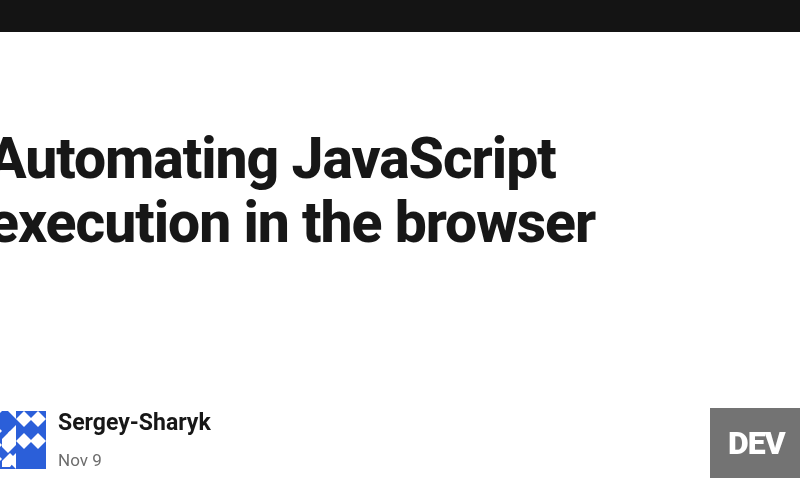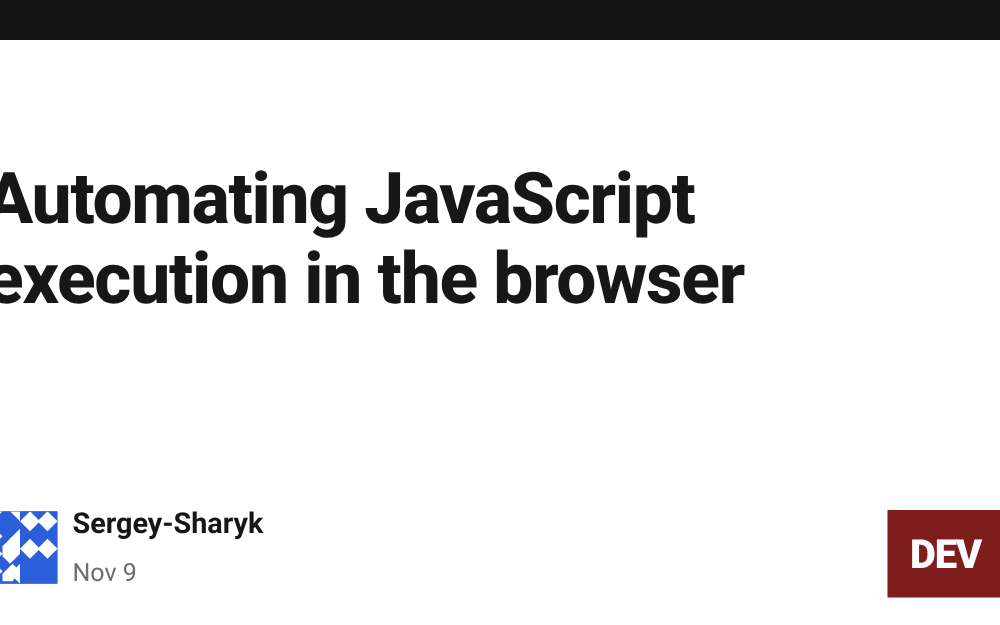--- a/index.html
+++ b/index.html
@@ -56,29 +56,29 @@
       display: flex;
       flex-direction: column;
       gap: 14px;
     }
     .author-name {
       font-size: 23px;
       font-weight: 700;
       color: #171717;
     }
     .post-date {
-      font-size: 20px;
+      font-size: 17px;
       color: #6d6d6d;
       font-weight: 400;
     }
     .dev-badge {
       position: absolute;
       bottom: 22px;
       right: 0;
-      background: #7f1d1d;
+      background: #737373;
       color: #ffffff;
       font-weight: 900;
       font-size: 32px;
       padding: 14px 0 14px 18px;
       letter-spacing: -1px;
       width: 90px;
       height: 70px;
       display: flex;
       align-items: center;
     }

